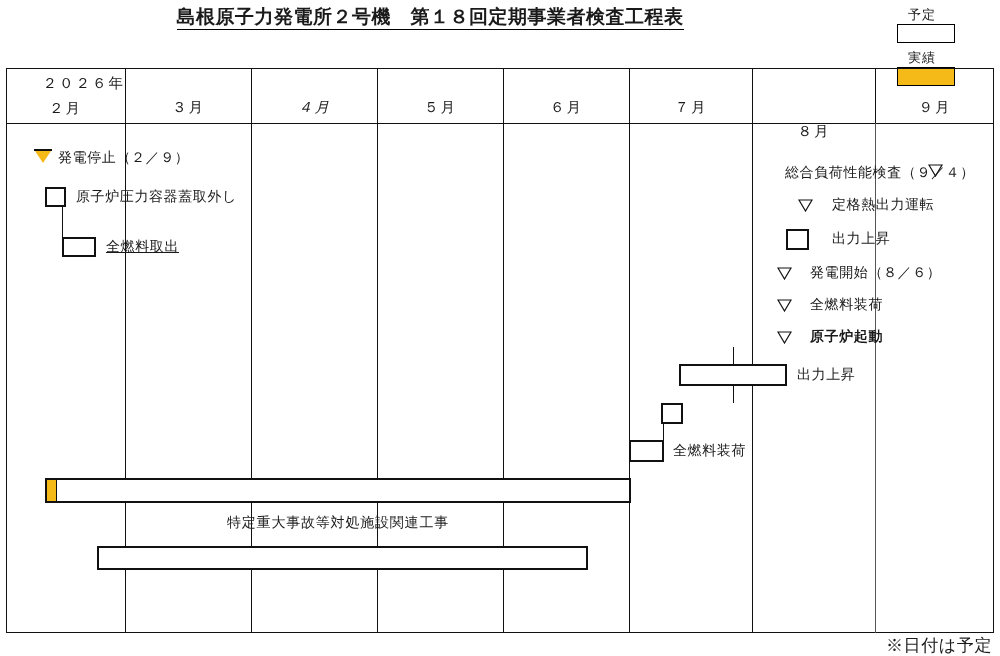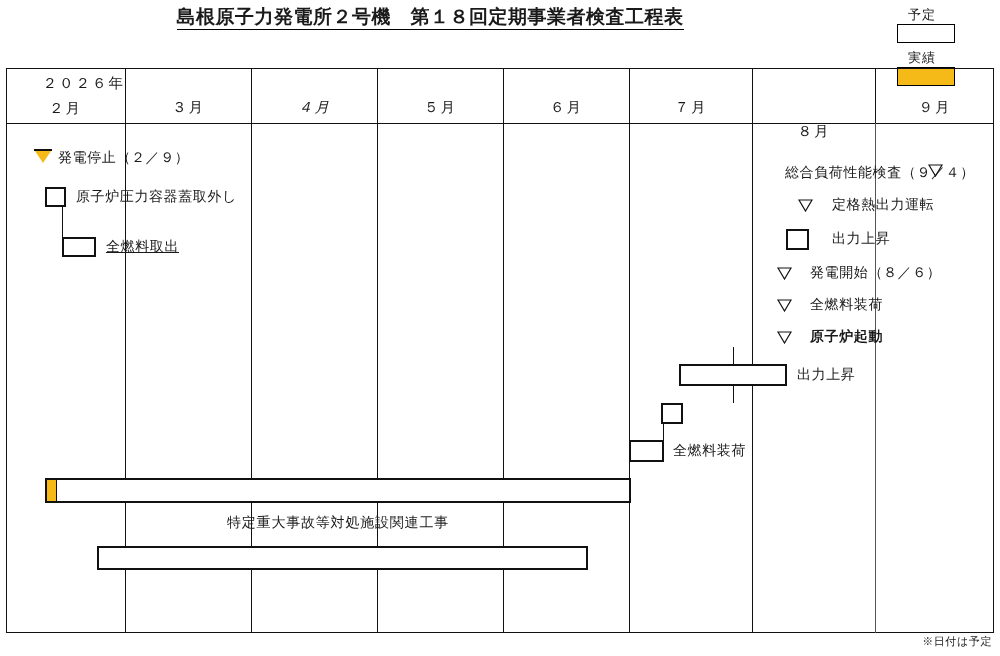--- a/index.html
+++ b/index.html
@@ -94,21 +94,21 @@
     font-size:14px;
     letter-spacing:.8px;
     white-space:nowrap;
     text-align:center;
   }
   .connector{
     position:absolute;width:0;border-left:1.5px solid #111;
   }
   .footnote{
     position:absolute;right:8px;top:634px;
-    font-size:11px;letter-spacing:.6px;white-space:nowrap;
+    font-size:17px;letter-spacing:.6px;white-space:nowrap;
   }
 </style>
 </head>
 <body>
 
 <div class="root">
 
   <div class="title">
     <span>島根原子力発電所２号機　第１８回定期事業者検査工程表</span>
   </div>

